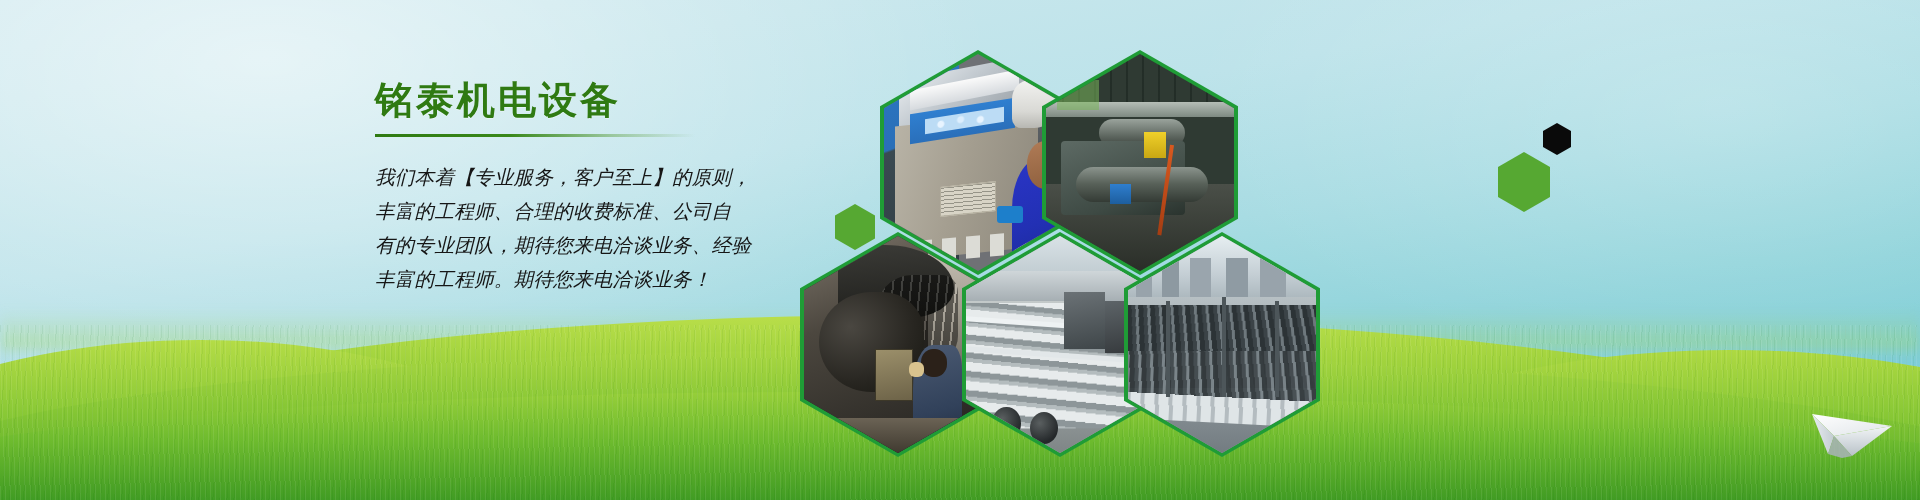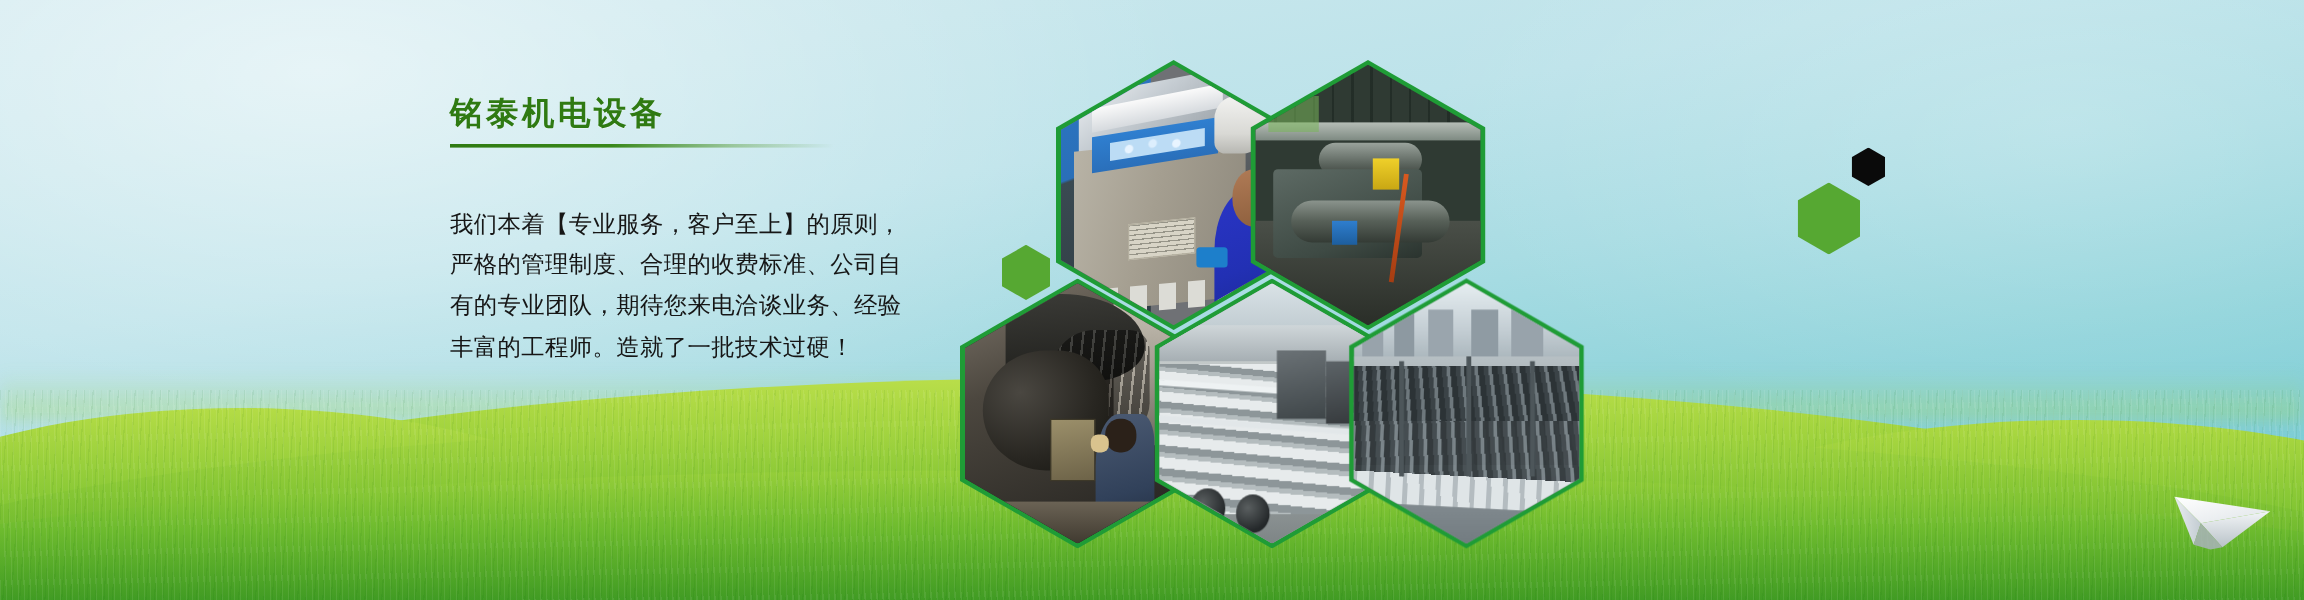--- a/index.html
+++ b/index.html
@@ -98,35 +98,36 @@
 
   
   .text-block {
     position: absolute;
     left: 375px;
     top: 78px;
     width: 440px;
   }
   .headline {
     margin: 0;
-    font-size: 27px;
+    font-size: 38px;
     font-weight: bold;
     letter-spacing: 3px;
     color: #2f7a12;
     line-height: 1.2;
     text-shadow: 0 1px 0 rgba(255,255,255,0.35);
   }
   .headline-rule {
     margin-top: 10px;
     width: 320px;
     height: 3px;
     background: linear-gradient(90deg, #2f7a12 0%, #39881a 42%, rgba(110,170,90,0.55) 74%, rgba(180,215,200,0) 100%);
   }
   .paragraph {
-    margin-top: 54px;
+    margin-top: 30px;
+    font-style: italic;
   }
   .paragraph p {
     margin: 0 0 13px 0;
     font-size: 19.5px;
     line-height: 1.08;
     color: #161616;
     letter-spacing: 0.3px;
     white-space: nowrap;
   }
   .paragraph p:last-child { margin-bottom: 0; }
@@ -343,23 +344,23 @@
     <div class="grass-mid"></div>
     <div class="grass-near"></div>
     <div class="grass-texture"></div>
   </div>
 
   <div class="text-block">
     <h1 class="headline">铭泰机电设备</h1>
     <div class="headline-rule"></div>
     <div class="paragraph">
       <p>我们本着【专业服务，客户至上】的原则，</p>
-      <p>严格的管理制度、合理的收费标准、公司自</p>
+      <p>丰富的工程师、合理的收费标准、公司自</p>
       <p>有的专业团队，期待您来电洽谈业务、经验</p>
-      <p>丰富的工程师。造就了一批技术过硬！</p>
+      <p>丰富的工程师。期待您来电洽谈业务！</p>
     </div>
   </div>
 
   <div class="hex-cluster">
 
     <div class="hex-deco deco-green-sm"></div>
 
     <div class="hex hex-frame hex-p1">
       <div class="hex-inner">
         <div class="ph1">

